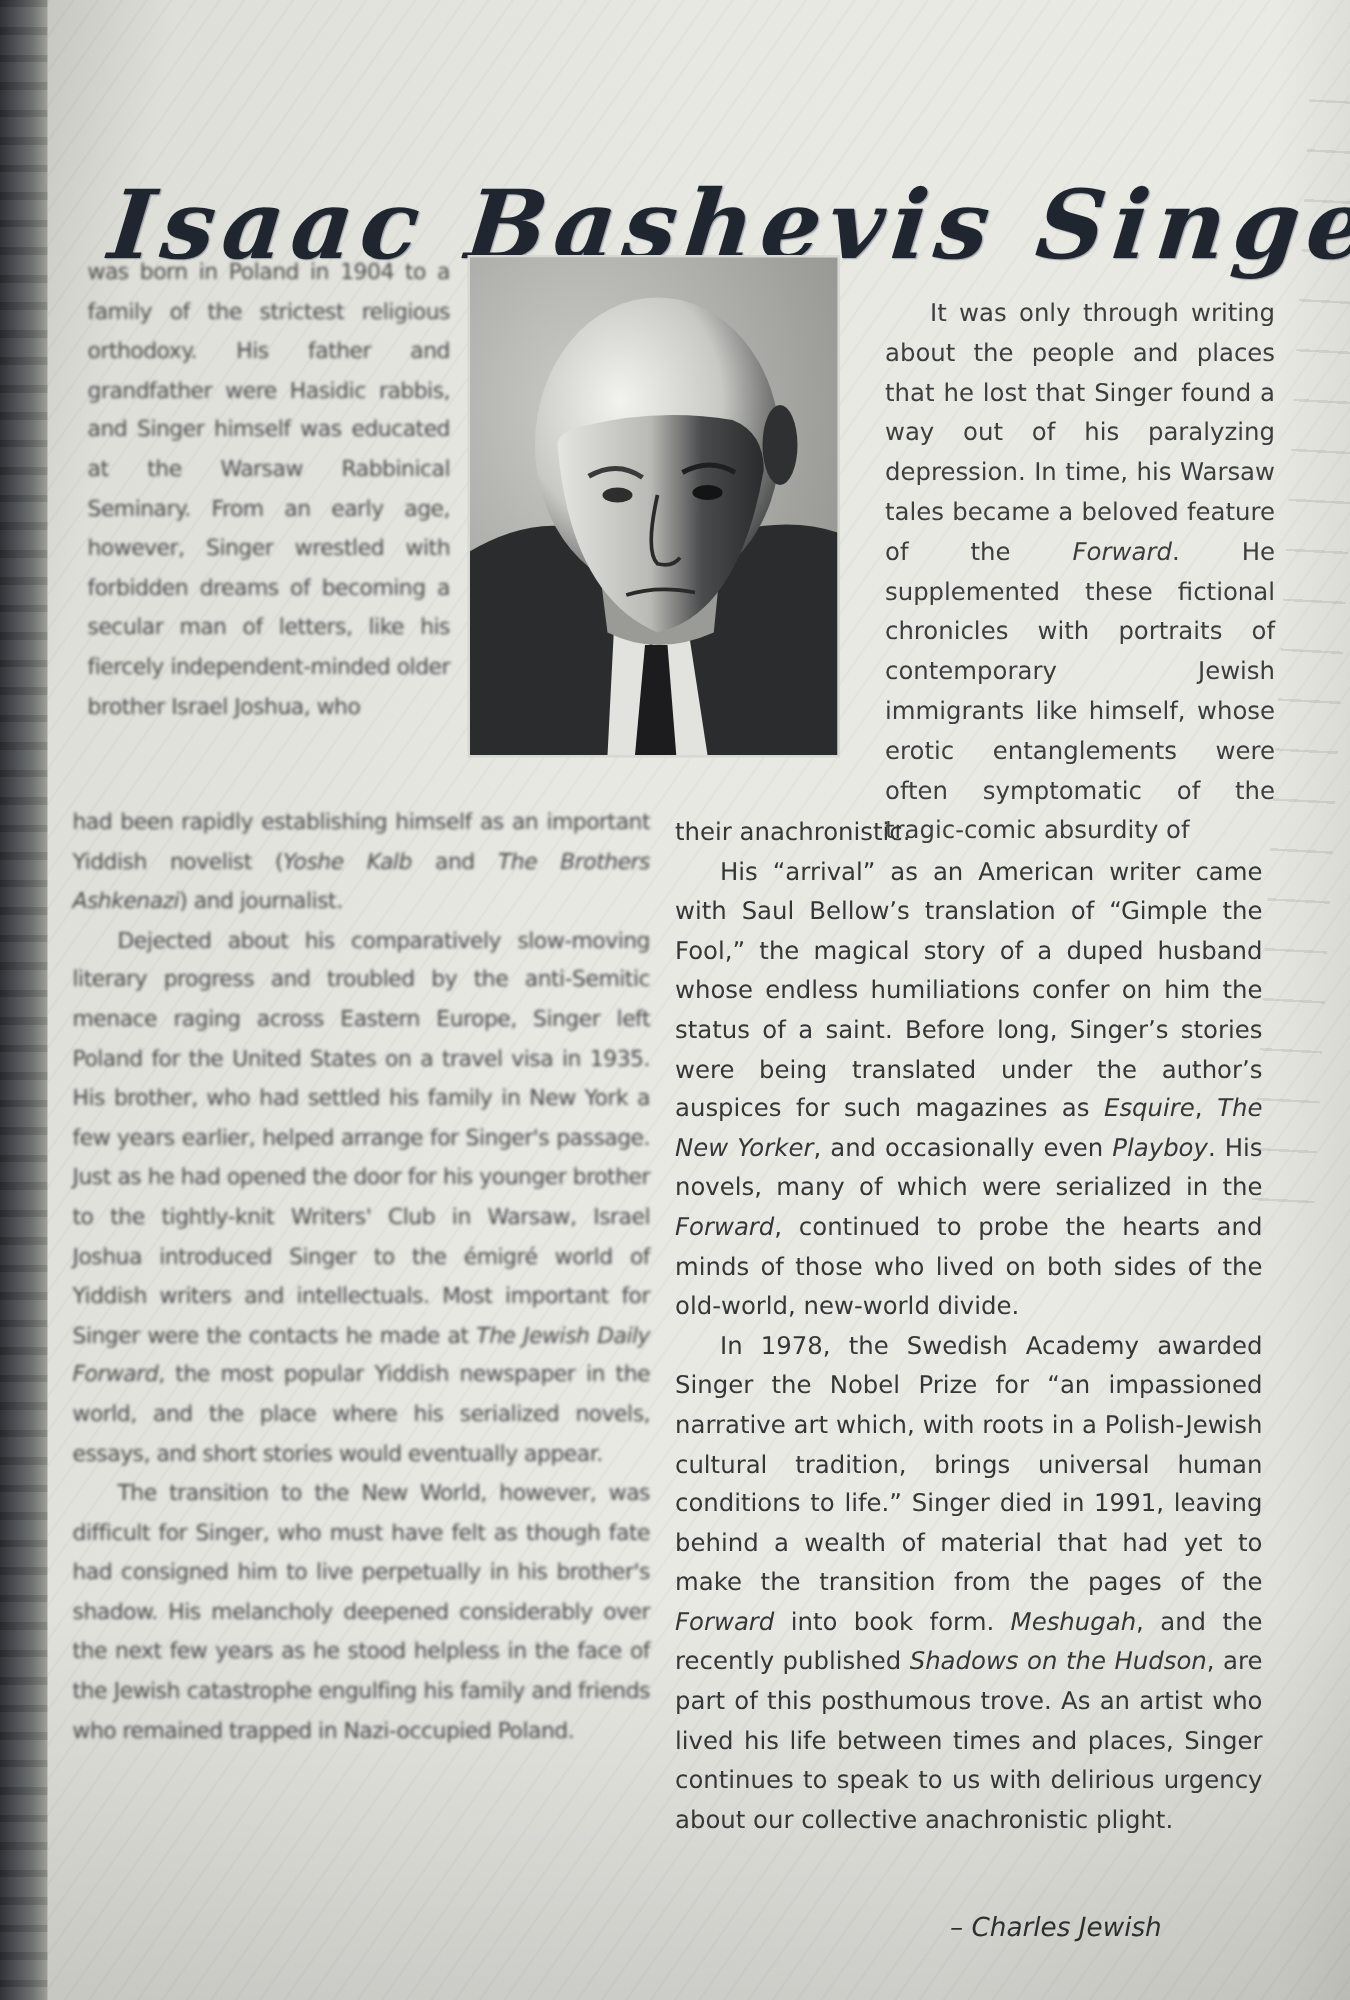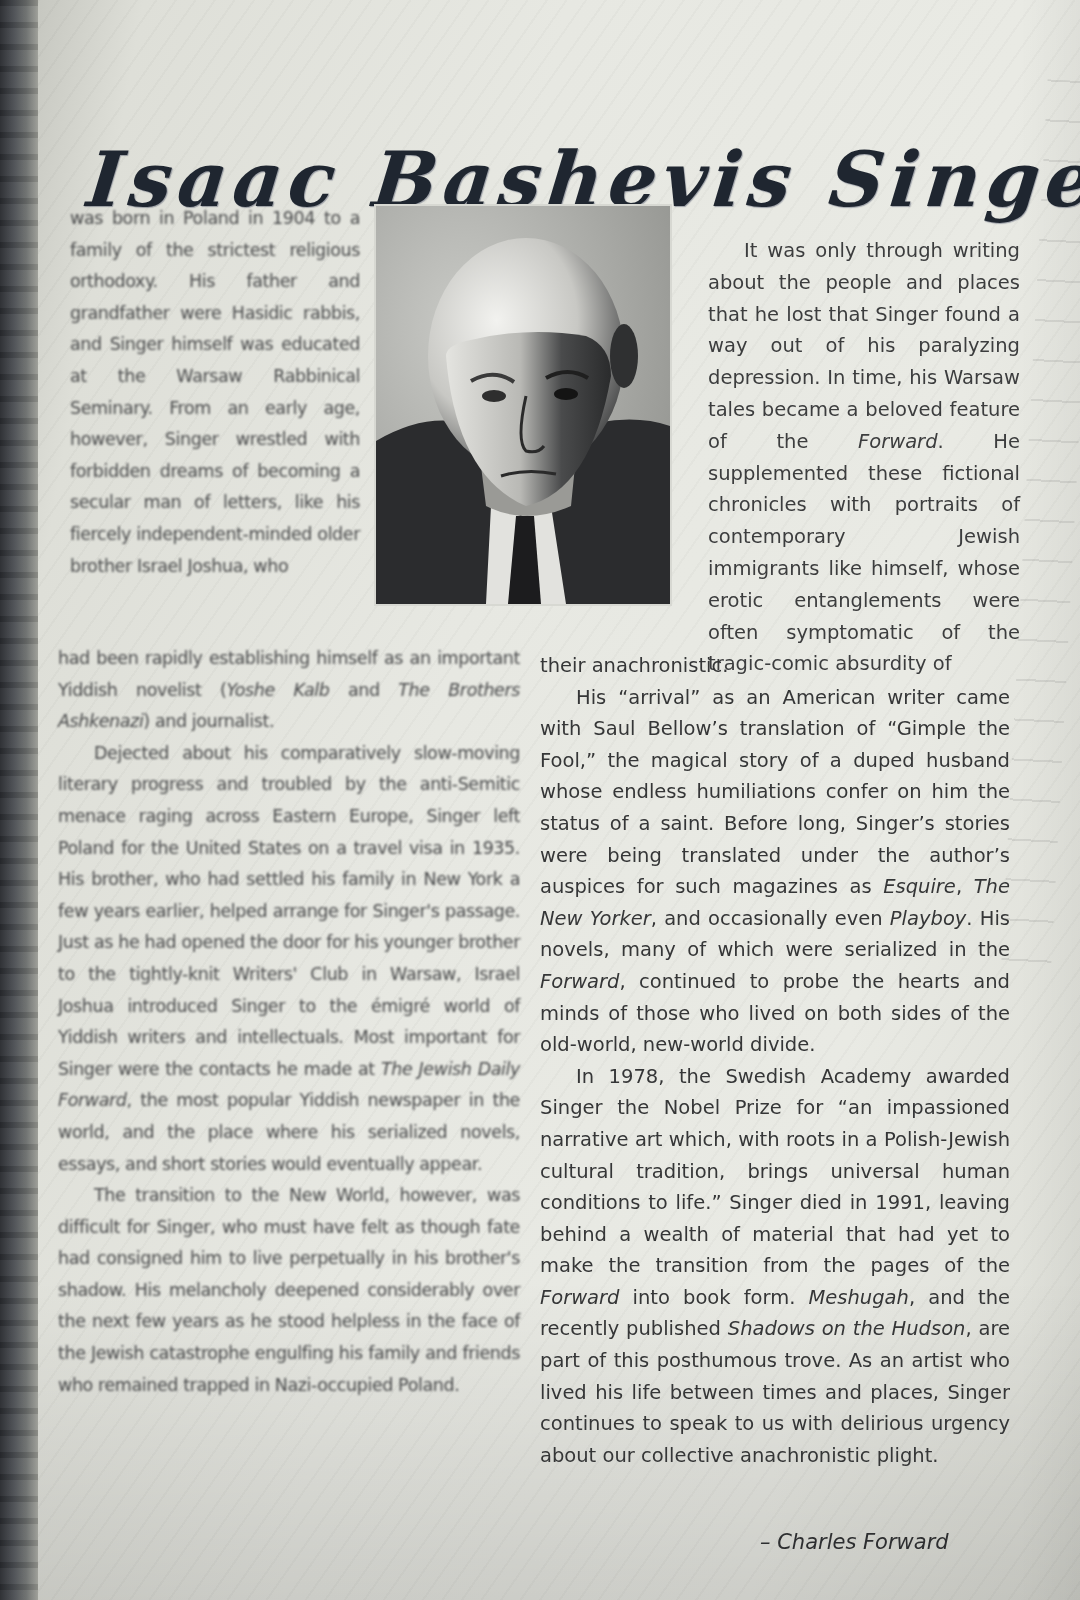--- a/index.html
+++ b/index.html
@@ -210,13 +210,13 @@
 <div class="col right-top">
   <p class="indent"><span>It was only through writing about the people and places that he lost that Singer found a way out of his paralyzing depression. In time, his Warsaw tales became a beloved feature of the </span><em>Forward</em><span>. He supplemented these fictional chronicles with portraits of contemporary Jewish immigrants like himself, whose erotic entanglements were often symptomatic of the tragic-comic absurdity of</span></p>
 </div>
 
 <div class="col right-bottom">
   <p>their anachronistic.</p>
   <p class="indent"><span>His “arrival” as an American writer came with Saul Bellow’s translation of “Gimple the Fool,” the magical story of a duped husband whose endless humiliations confer on him the status of a saint. Before long, Singer’s stories were being translated under the author’s auspices for such magazines as </span><em>Esquire</em><span>, </span><em>The New Yorker</em><span>, and occasionally even </span><em>Playboy</em><span>. His novels, many of which were serialized in the </span><em>Forward</em><span>, continued to probe the hearts and minds of those who lived on both sides of the old-world, new-world divide.</span></p>
   <p class="indent"><span>In 1978, the Swedish Academy awarded Singer the Nobel Prize for “an impassioned narrative art which, with roots in a Polish-Jewish cultural tradition, brings universal human conditions to life.” Singer died in 1991, leaving behind a wealth of material that had yet to make the transition from the pages of the </span><em>Forward</em><span> into book form. </span><em>Meshugah</em><span>, and the recently published </span><em>Shadows on the Hudson</em><span>, are part of this posthumous trove. As an artist who lived his life between times and places, Singer continues to speak to us with delirious urgency about our collective anachronistic plight.</span></p>
 </div>
 
-<div class="attribution">– Charles Forward</div>
+<div class="attribution">– Charles Jewish</div>
 
 </body></html>

